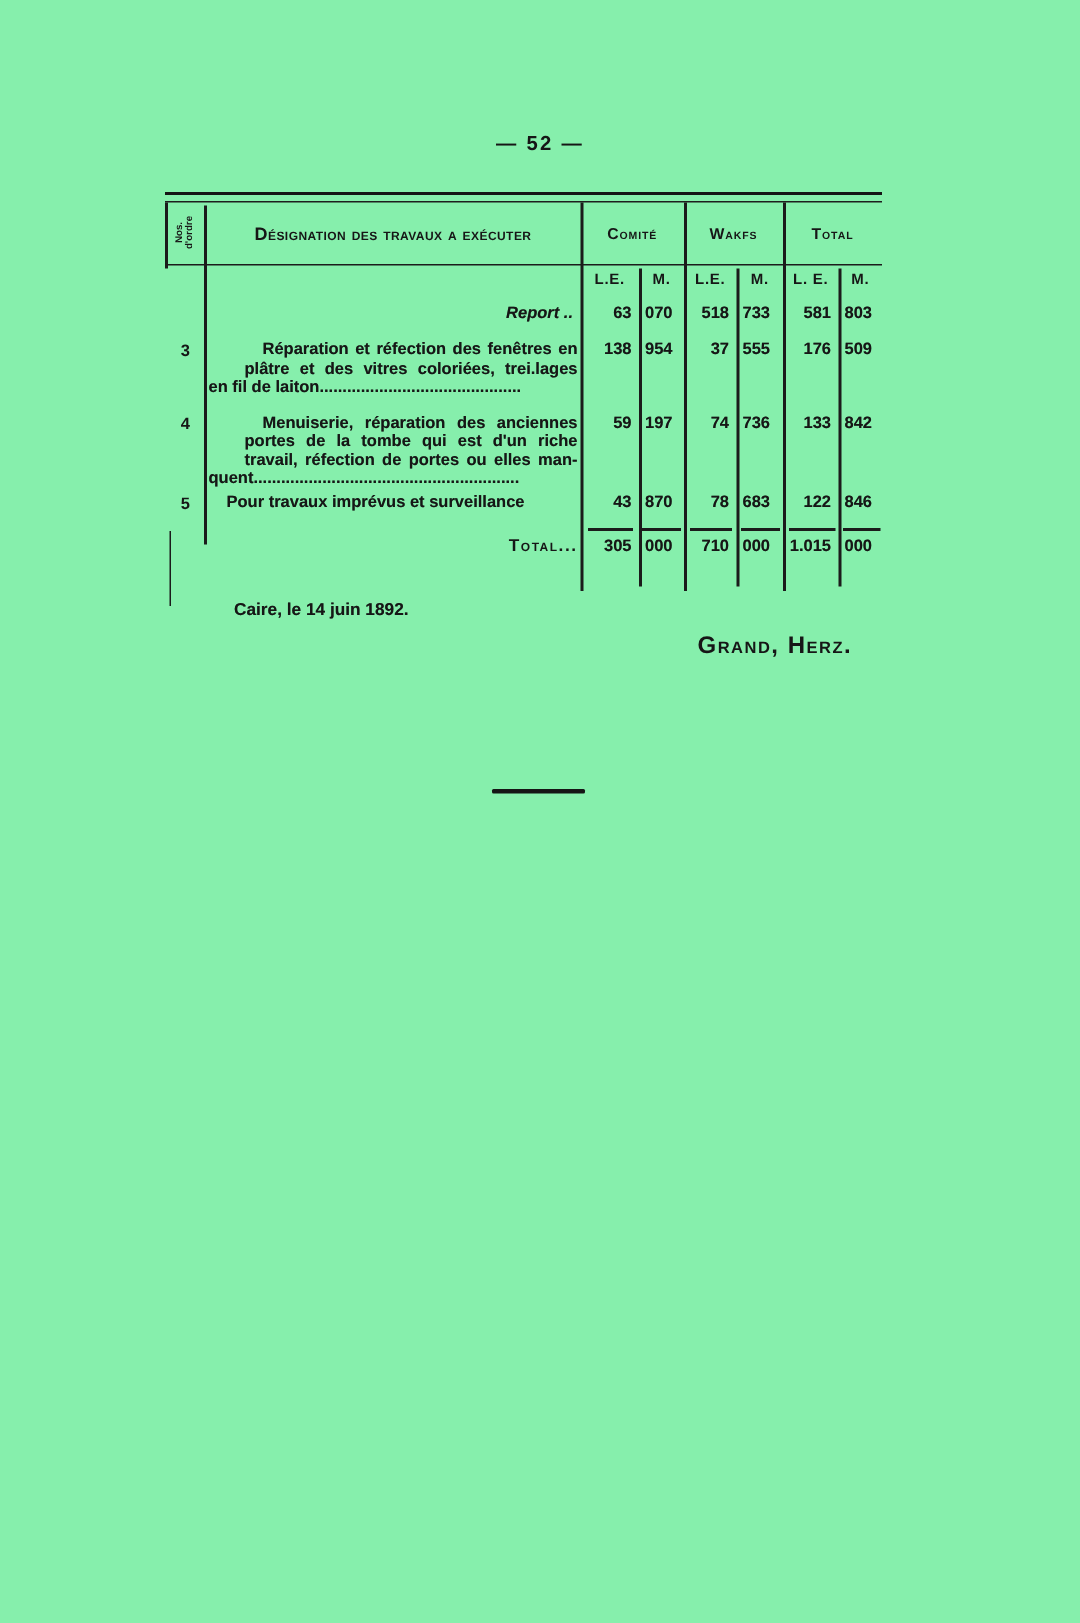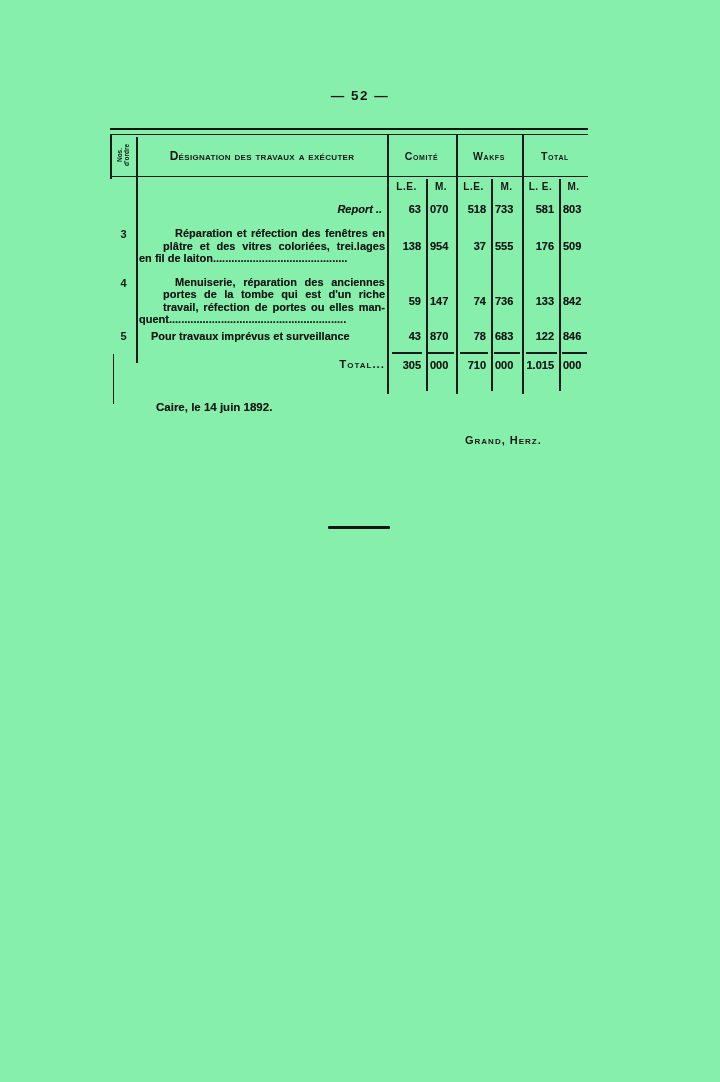--- a/index.html
+++ b/index.html
@@ -34,21 +34,21 @@
   .deshdr { font-variant:small-caps; font-weight:700; font-size:12px; letter-spacing:0.3px; white-space:nowrap; }
   .g1 { width:69px; } .g2 { width:66px; } .g3 { width:66px; }
   .ghdr { text-align:center; font-variant:small-caps; font-weight:700; font-size:10.5px; letter-spacing:0.6px; }
 
   .shrow { display:flex; height:24px; padding-top:4px; box-sizing:border-box; }
   .sh { text-align:center; font-size:10px; font-weight:700; letter-spacing:0.5px; }
   .w1 { width:39px; } .w2 { width:30px; } .w3 { width:35px; }
   .w4 { width:31px; } .w5 { width:37px; } .w6 { width:29px; }
 
   
-  .trow { display:flex; align-items:center; }
+  .trow { display:flex; align-items:flex-start; }
   .trow .num { width:27px; text-align:center; font-weight:700; font-size:11px;
     align-self:flex-start; padding-top:1px; }
   .trow .des { width:250px; padding:0 2px; box-sizing:border-box; }
   .pline { font-size:11px; line-height:12.3px; font-weight:600;
     text-shadow:0 0 0.4px rgba(0,0,0,0.45); }
   .first { text-indent:12px; }
   .just { text-align:justify; text-align-last:justify;margin-left:24px; }
   .dotline { white-space:nowrap; overflow:hidden; }
   .report { font-style:italic; text-align:right; padding-right:3px; }
   .val { font-weight:700; font-size:11px; line-height:12.3px;
@@ -77,22 +77,22 @@
 
   
   .sl { position:absolute; top:224px; height:1.8px; background:#1b1b1b; }
   .sl1 { left:282px; width:30px; } .sl2 { left:318px; width:26px; }
   .sl3 { left:350px; width:28px; } .sl4 { left:384px; width:26px; }
   .sl5 { left:416px; width:31px; } .sl6 { left:452px; width:25px; }
 
   
   .dateline { position:absolute; left:156px; top:401px;
     font-size:11.5px; font-weight:600; text-shadow:0 0 0.4px rgba(0,0,0,0.45); }
-  .signature { position:absolute; left:465px; top:434px;
-    font-variant:small-caps; font-weight:700; font-size:11px; letter-spacing:1px; }
+  .signature { position:absolute; left:465px; top:422px;
+    font-variant:small-caps; font-weight:700; font-size:16px; letter-spacing:1px; }
   .endrule { position:absolute; left:328px; top:526px; width:62px; height:2.6px;
     background:#151515; border-radius:1px; }
 </style>
 </head>
 <body>
 
 <div class="page">
 
   <div class="pageno">— 52 —</div>
 
@@ -155,21 +155,21 @@
 
     <div class="trow r4">
       <div class="c num">4</div>
       <div class="c des">
         <div class="pline first just">Menuiserie, réparation des anciennes</div>
         <div class="pline just">portes de la tombe qui est d'un riche</div>
         <div class="pline just">travail, réfection de portes ou elles man-</div>
         <div class="pline dotline">quent..........................................................</div>
       </div>
       <div class="c w1 val le">59</div>
-      <div class="c w2 val m">147</div>
+      <div class="c w2 val m">197</div>
       <div class="c w3 val le">74</div>
       <div class="c w4 val m">736</div>
       <div class="c w5 val le">133</div>
       <div class="c w6 val m">842</div>
     </div>
 
     <div class="trow r5">
       <div class="c num">5</div>
       <div class="c des">
         <div class="pline first">Pour travaux imprévus et surveillance</div>

